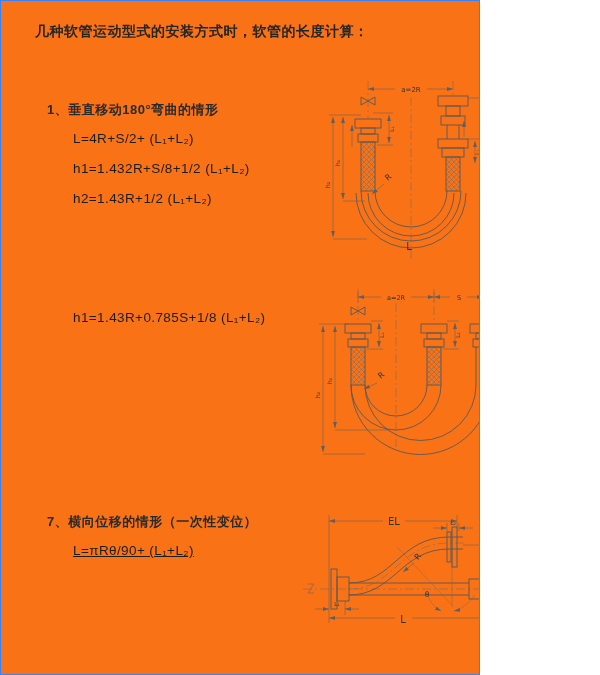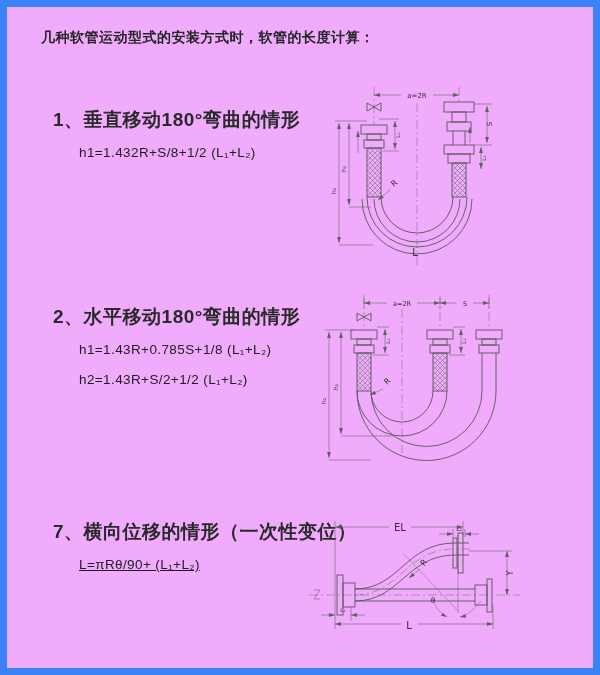--- a/index.html
+++ b/index.html
@@ -1,26 +1,26 @@
 <!DOCTYPE html>
 <html><head>
 <meta charset="utf-8">
 <style>
   html,body{margin:0;padding:0;background:#ffffff;}
   .page{
-    position:relative;width:600px;height:675px;background:#f0abfc;
+    position:relative;width:480px;height:675px;background:#f97316;
     font-family:"Liberation Sans","DejaVu Sans",sans-serif;color:#222;
-    overflow:hidden;border:7px solid #3b82f6;box-sizing:border-box;
+    overflow:hidden;border:1px solid #3b82f6;box-sizing:border-box;
   }
   .title{
     position:absolute;left:34px;top:22px;font-size:14px;font-weight:bold;
     color:#262626;letter-spacing:0.5px;
   }
   .sec{position:absolute;left:46px;}
-  .sec-heading{font-size:19px;font-weight:bold;color:#2a2a2a;letter-spacing:0.5px;}
+  .sec-heading{font-size:13px;font-weight:bold;color:#2a2a2a;letter-spacing:0.5px;}
   .formulas{margin-left:26px;margin-top:9px;}
   .formula{
     font-size:13.5px;color:#1d1d1d;height:30px;line-height:22px;
     letter-spacing:0.4px;white-space:pre;
   }
   #sec3 .formula{height:28px;text-decoration:underline;}
   .fig{position:absolute;}
   
   .ol{stroke:#585858;stroke-width:0.9;fill:none;}         
   .dl{stroke:#5f5f5f;stroke-width:0.55;fill:none;}        
@@ -32,29 +32,29 @@
 </head>
 <body>
 
 <div class="page">
 
   <div class="title">几种软管运动型式的安装方式时，软管的长度计算：</div>
 
   <section class="sec" id="sec1" style="top:100px">
     <div class="sec-heading">1、垂直移动180°弯曲的情形</div>
     <div class="formulas">
+      <div class="formula">L=4R+S/2+ (L₁+L₂)</div>
       <div class="formula">h1=1.432R+S/8+1/2 (L₁+L₂)</div>
+      <div class="formula">h2=1.43R+1/2 (L₁+L₂)</div>
     </div>
   </section>
 
   <section class="sec" id="sec2" style="top:297px">
-    <div class="sec-heading">2、水平移动180°弯曲的情形</div>
     <div class="formulas">
       <div class="formula">h1=1.43R+0.785S+1/8 (L₁+L₂)</div>
-      <div class="formula">h2=1.43R+S/2+1/2 (L₁+L₂)</div>
     </div>
   </section>
 
   <section class="sec" id="sec3" style="top:512px">
     <div class="sec-heading">7、横向位移的情形（一次性变位）</div>
     <div class="formulas">
       <div class="formula">L=πRθ/90+ (L₁+L₂)</div>
     </div>
   </section>
 

